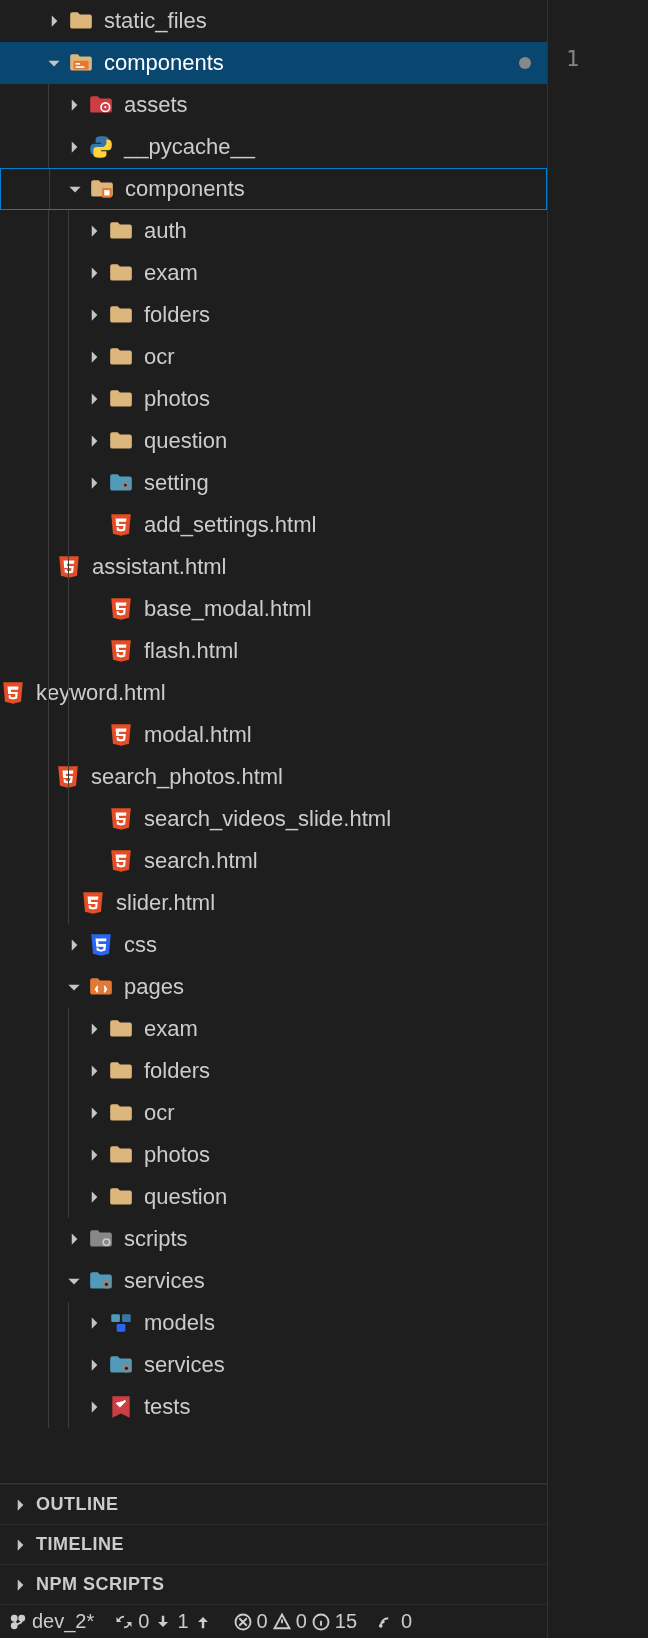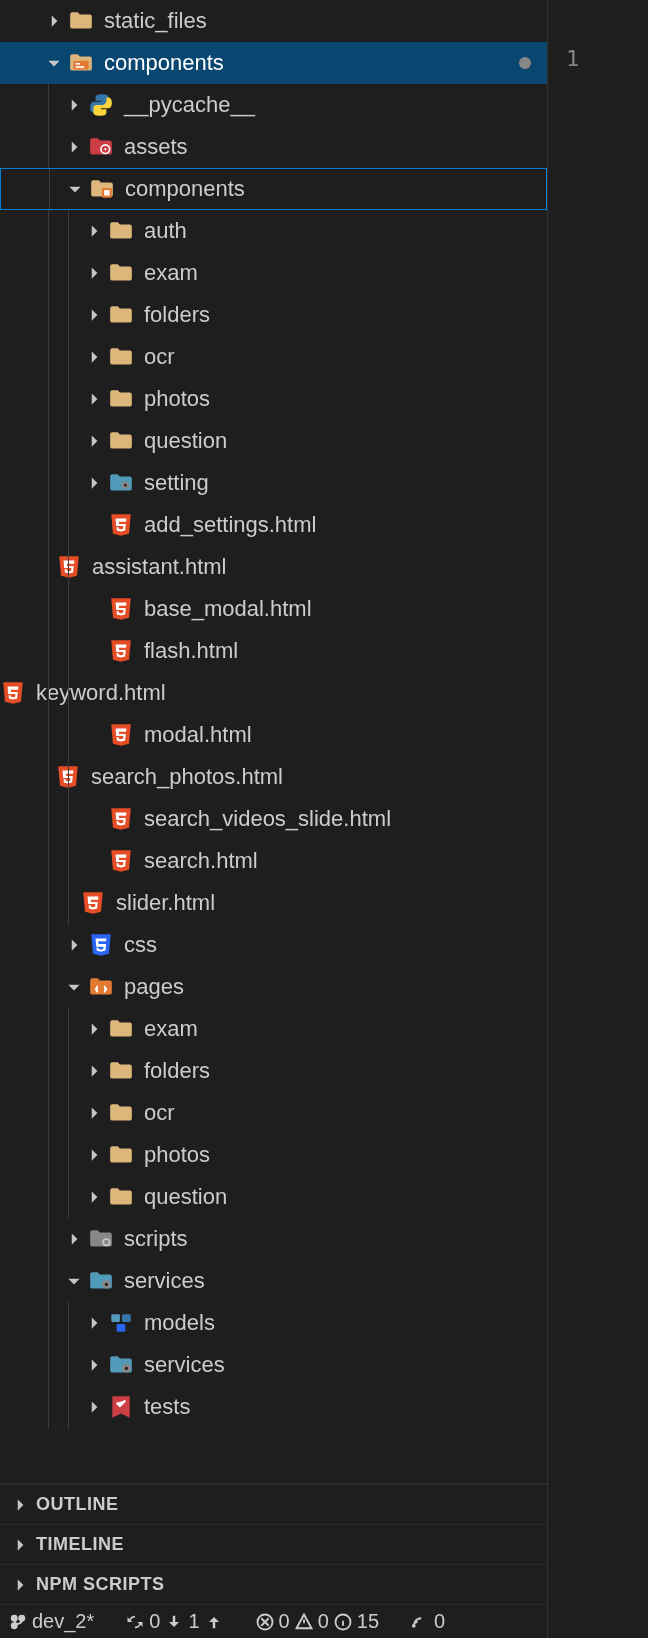--- a/index.html
+++ b/index.html
@@ -106,21 +106,21 @@
     color: #cccccc;
   }
 
   .statusbar {
     height: 34px;
     display: flex;
     align-items: center;
     padding: 0 8px;
     font-size: 20px;
     color: #cccccc;
-    gap: 31px;
+    gap: 20px;
     border-top: 1px solid #2a2a2a;
   }
   .statusbar .sgroup {
     display: flex;
     align-items: center;
     gap: 4px;
   }
   .statusbar svg { width: 20px; height: 20px; }
 
   .editor {
@@ -278,39 +278,39 @@
 
       <div class="row" style="padding-left:64px">
         <div class="guide" style="left:48px"></div>
         <span class="chev">
             <svg>
               <use href="#chev-right"></use>
             </svg>
           </span>
         <span class="icon">
             <svg viewBox="0 0 24 24" width="26" height="26">
+              <use href="#folder-assets"></use>
+            </svg>
+          </span>
+        <span class="label">assets</span>
+      </div>
+
+      <div class="row" style="padding-left:64px">
+        <div class="guide" style="left:48px"></div>
+        <span class="chev">
+            <svg>
+              <use href="#chev-right"></use>
+            </svg>
+          </span>
+        <span class="icon">
+            <svg viewBox="0 0 24 24" width="26" height="26">
               <use href="#python"></use>
             </svg>
           </span>
         <span class="label">__pycache__</span>
-      </div>
-
-      <div class="row" style="padding-left:64px">
-        <div class="guide" style="left:48px"></div>
-        <span class="chev">
-            <svg>
-              <use href="#chev-right"></use>
-            </svg>
-          </span>
-        <span class="icon">
-            <svg viewBox="0 0 24 24" width="26" height="26">
-              <use href="#folder-assets"></use>
-            </svg>
-          </span>
-        <span class="label">assets</span>
       </div>
 
       <div class="row selected" style="padding-left:64px">
         <div class="guide" style="left:48px"></div>
         <span class="chev">
             <svg>
               <use href="#chev-down"></use>
             </svg>
           </span>
         <span class="icon">

